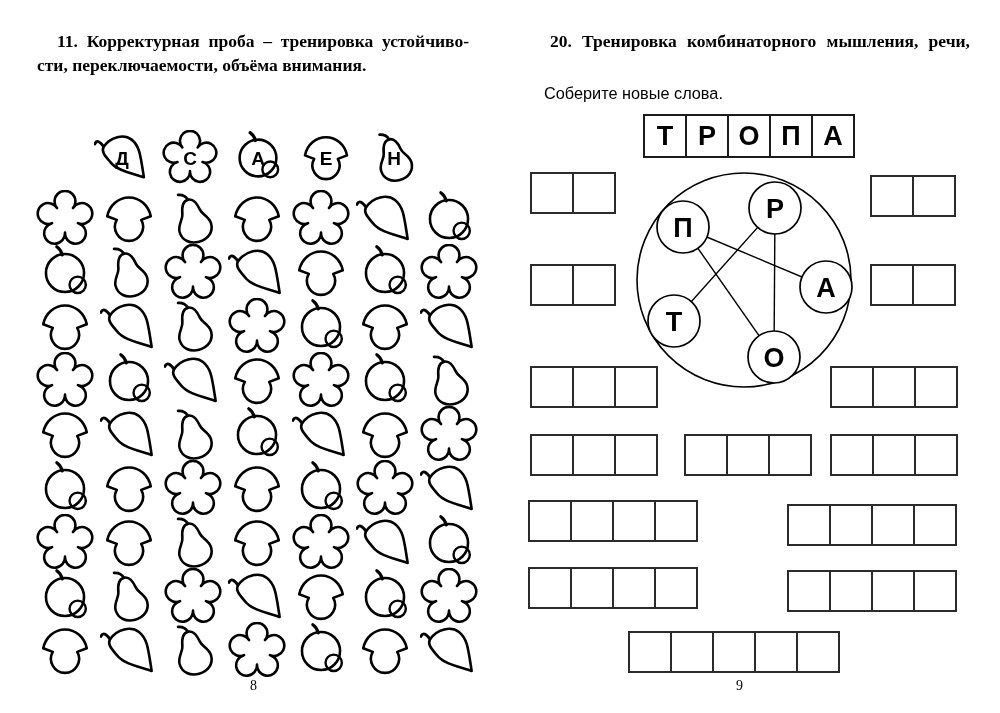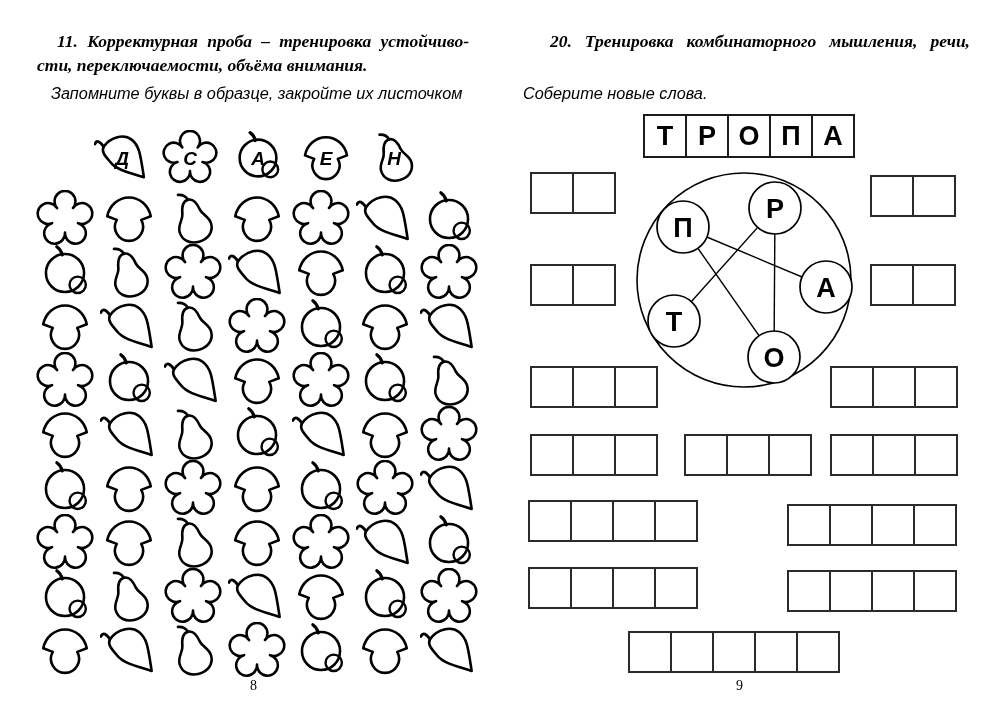--- a/index.html
+++ b/index.html
@@ -1,18 +1,18 @@
 <!DOCTYPE html>
 <html><head>
 <meta charset="utf-8">
 <style>
   html,body{margin:0;padding:0;background:#fff;}
   .page-canvas{position:relative;width:1000px;height:713px;background:#fff;overflow:hidden;
     font-family:"Liberation Sans",sans-serif;color:#000;}
-  .block{position:absolute;font-style:italic;}
+  .block{position:absolute;}
   .title{font-family:"Liberation Serif",serif;font-weight:700;font-size:17.5px;line-height:23.5px;}
   .jline{display:block;text-align:justify;text-align-last:justify;}
   .nline{display:block;}
   .ind20{text-indent:20px;}
   .instr{font-size:16.3px;line-height:23px;}
   .ind14{text-indent:14px;}
   
   .sample-cell{position:absolute;width:56px;height:56px;display:flex;align-items:center;justify-content:center;}
   .sample-letter{position:absolute;font-weight:bold;font-size:19px;line-height:1;}
   
@@ -74,21 +74,20 @@
   </defs>
 </svg>
 
 <div class="page-canvas">
 
   <div class="block title" style="left:37px;top:30px;width:432px;">
     <span class="jline ind20">11. Корректурная проба – тренировка устойчиво-</span>
     <span class="nline">сти, переключаемости, объёма внимания.</span>
   </div>
   <div class="block instr" style="left:37px;top:82px;width:436px;">
-    <span class="nline ind14">Запомните буквы в образце, закройте их листочком</span>
   </div>
 
   <div class="block" style="left:0;top:0;width:1000px;height:713px;">
       <div class="sample-cell" style="left: 94px; top: 130px;">
         <svg width="56" height="56" viewBox="-32 -32 64 64">
           <use href="#s-leaf"></use>
         </svg>
         <span class="sample-letter">Д</span>
       </div>
       <div class="sample-cell" style="left: 162px; top: 130px;">
@@ -451,21 +450,21 @@
           </svg>
         </div>
       </div>
     </div>
 
   <span class="pagenum" style="left:250px;top:678px;">8</span>
 
   <div class="block title" style="left:530px;top:30px;width:440px;">
     <span class="jline ind20">20. Тренировка комбинаторного мышления, речи,</span>
   </div>
-  <div class="block instr" style="left:509px;top:82px;width:440px;">
+  <div class="block instr" style="left:530px;top:82px;width:440px;">
     <span class="nline ind14">Соберите новые слова.</span>
   </div>
 
   <div class="word-box">
       <div class="wcell">
         <span>Т</span>
       </div>
       <div class="wcell">
         <span>Р</span>
       </div>

